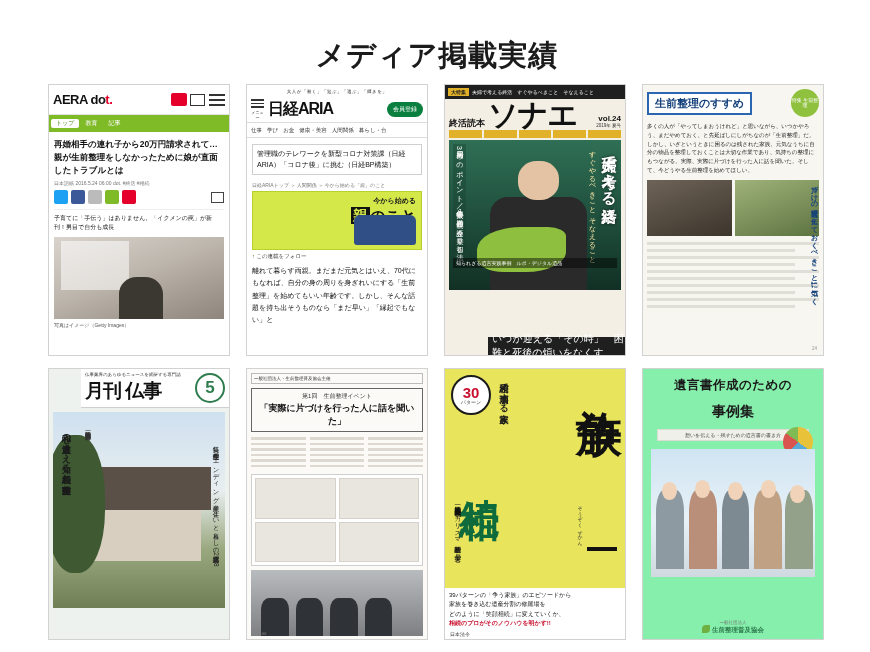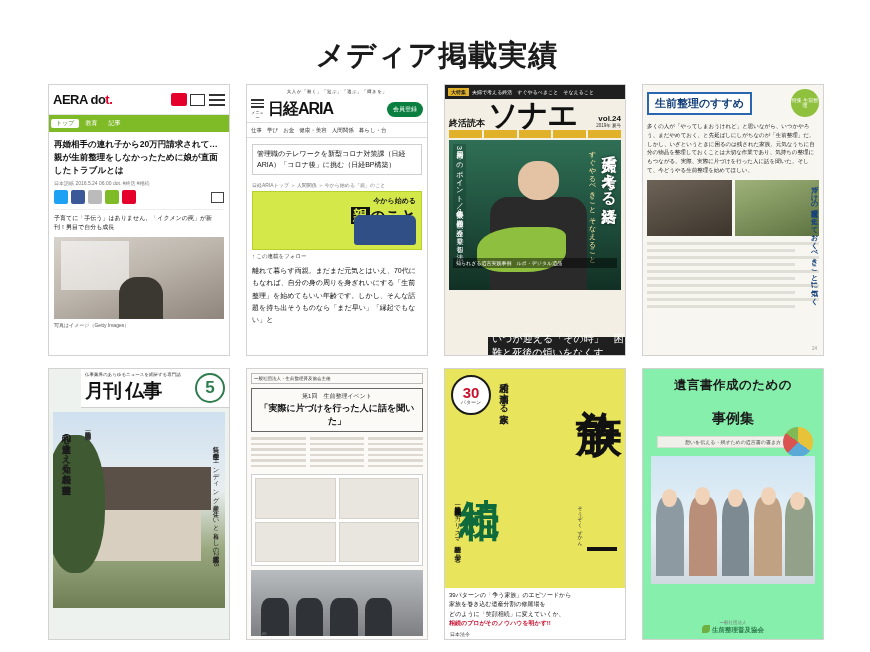--- a/index.html
+++ b/index.html
@@ -171,21 +171,21 @@
   .so-author { position:absolute; left:8px; bottom:66px; writing-mode:vertical-rl; font-size:6.5px; color:#111; line-height:1.5; height:72px;}
   .so-foot { position:absolute; left:0; right:0; bottom:0; background:#fff; padding:3px 4px 10px; }
   .so-foot p { margin:0 0 1.5px; font-size:6px; color:#111; line-height:1.35; }
   .so-foot p.red { color:#c8102e; font-weight:700; }
   .so-pub { position:absolute; left:5px; bottom:2px; font-size:5px; color:#333; }
 
   
   .igon { background:#86efac; }
   .ig-head { padding:8px 6px 4px; text-align:center; }
   .ig-h1 { font-size:12.5px; font-weight:700; color:#1b1b1b; letter-spacing:.5px;}
-  .ig-h2 { font-size:14px; font-weight:700; color:#1b1b1b; margin-top:16px;}
+  .ig-h2 { font-size:14px; font-weight:700; color:#1b1b1b; margin-top:9px;}
   .ig-ribbon { margin:4px 14px 0; background:#f0f0ea; border:1px solid #dcdcd3; font-size:5px; color:#444; padding:2px; text-align:center;}
   .ig-pie { position:absolute; right:10px; top:58px; width:30px; height:30px; border-radius:50%; background:conic-gradient(#e8c33a 0 35%, #5aa9d6 35% 62%, #d9534f 62% 85%, #7fba54 85% 100%); }
   .ig-photo { margin:8px 8px 0; height:128px; background:linear-gradient(180deg,#cfe4f2 0%,#e7f1f7 55%,#cfd9df 100%); position:relative; overflow:hidden;}
   .ig-photo .h { position:absolute; bottom:6%; width:17%; height:62%; background:#9aa4ab; border-radius:28% 28% 0 0;}
   .ig-photo .h1{left:3%;background:#8e9aa2}.ig-photo .h2{left:23%;background:#b98f7a}
   .ig-photo .h3{left:43%;background:#7e8a92}.ig-photo .h4{left:63%;background:#c0a184}
   .ig-photo .h5{left:82%;background:#93a08a}
   .ig-photo .f { position:absolute; width:9%; height:14%; border-radius:50%; background:#f0d3b8; }
   .ig-photo .f1{left:7%;bottom:60%}.ig-photo .f2{left:27%;bottom:62%}
   .ig-photo .f3{left:47%;bottom:60%}.ig-photo .f4{left:67%;bottom:62%}

